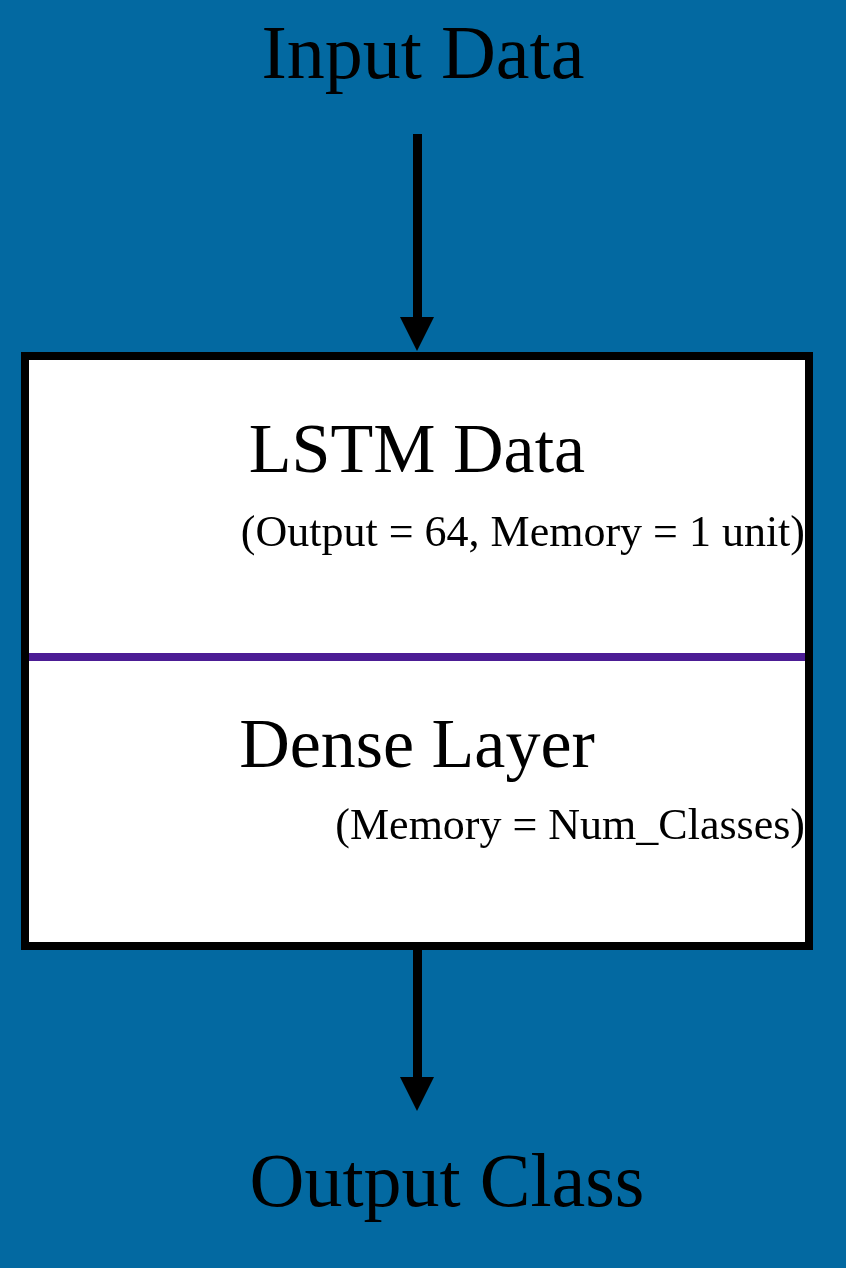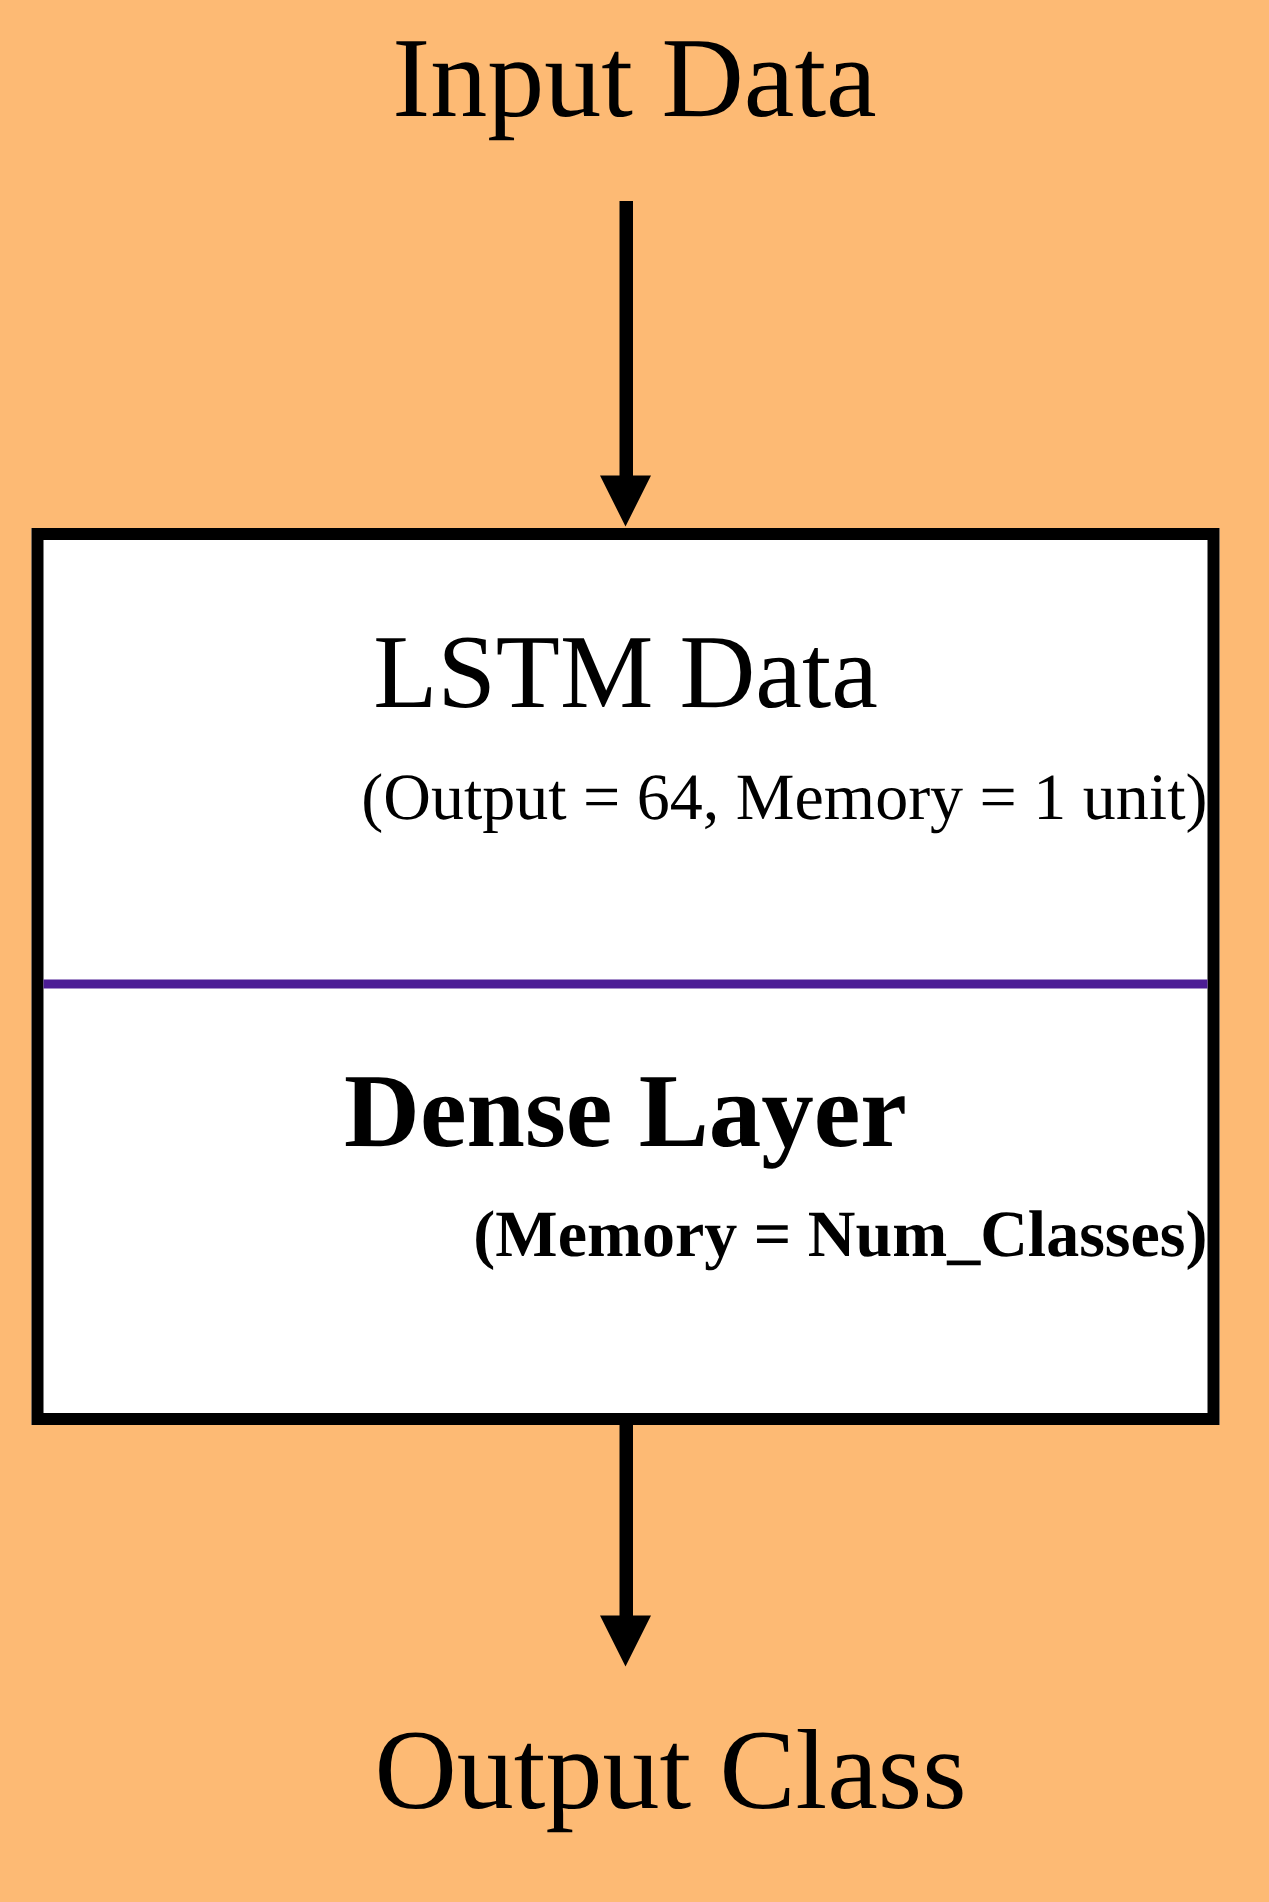--- a/index.html
+++ b/index.html
@@ -8,21 +8,21 @@
     background: #ffffff;
   }
   body {
     font-family: "Liberation Serif", "DejaVu Serif", serif;
     color: #000000;
   }
   #canvas {
     position: relative;
     width: 846px;
     height: 1268px;
-    background: #fdba74;
+    background: #0369a1;
     overflow: hidden;
   }
 
   
   .label {
     position: absolute;
     left: 0;
     width: 846px;
     text-align: center;
     color: #000;
@@ -70,21 +70,21 @@
     border: 8px solid #000;
     background: #fff;
   }
   .layer {
     position: relative;
     box-sizing: border-box;
     width: 100%;
     text-align: center;
   }
   #lstm-layer  { height: 293px; }
-  #dense-layer { height: 289px; border-top: 6px solid #4c1d95; font-weight: bold; }
+  #dense-layer { height: 289px; border-top: 8px solid #4c1d95; }
 
   .layer-title {
     position: absolute;
     left: 0;
     width: 100%;
     text-align: center;
     font-size: 70px;
     line-height: 1;
     white-space: nowrap;
   }

